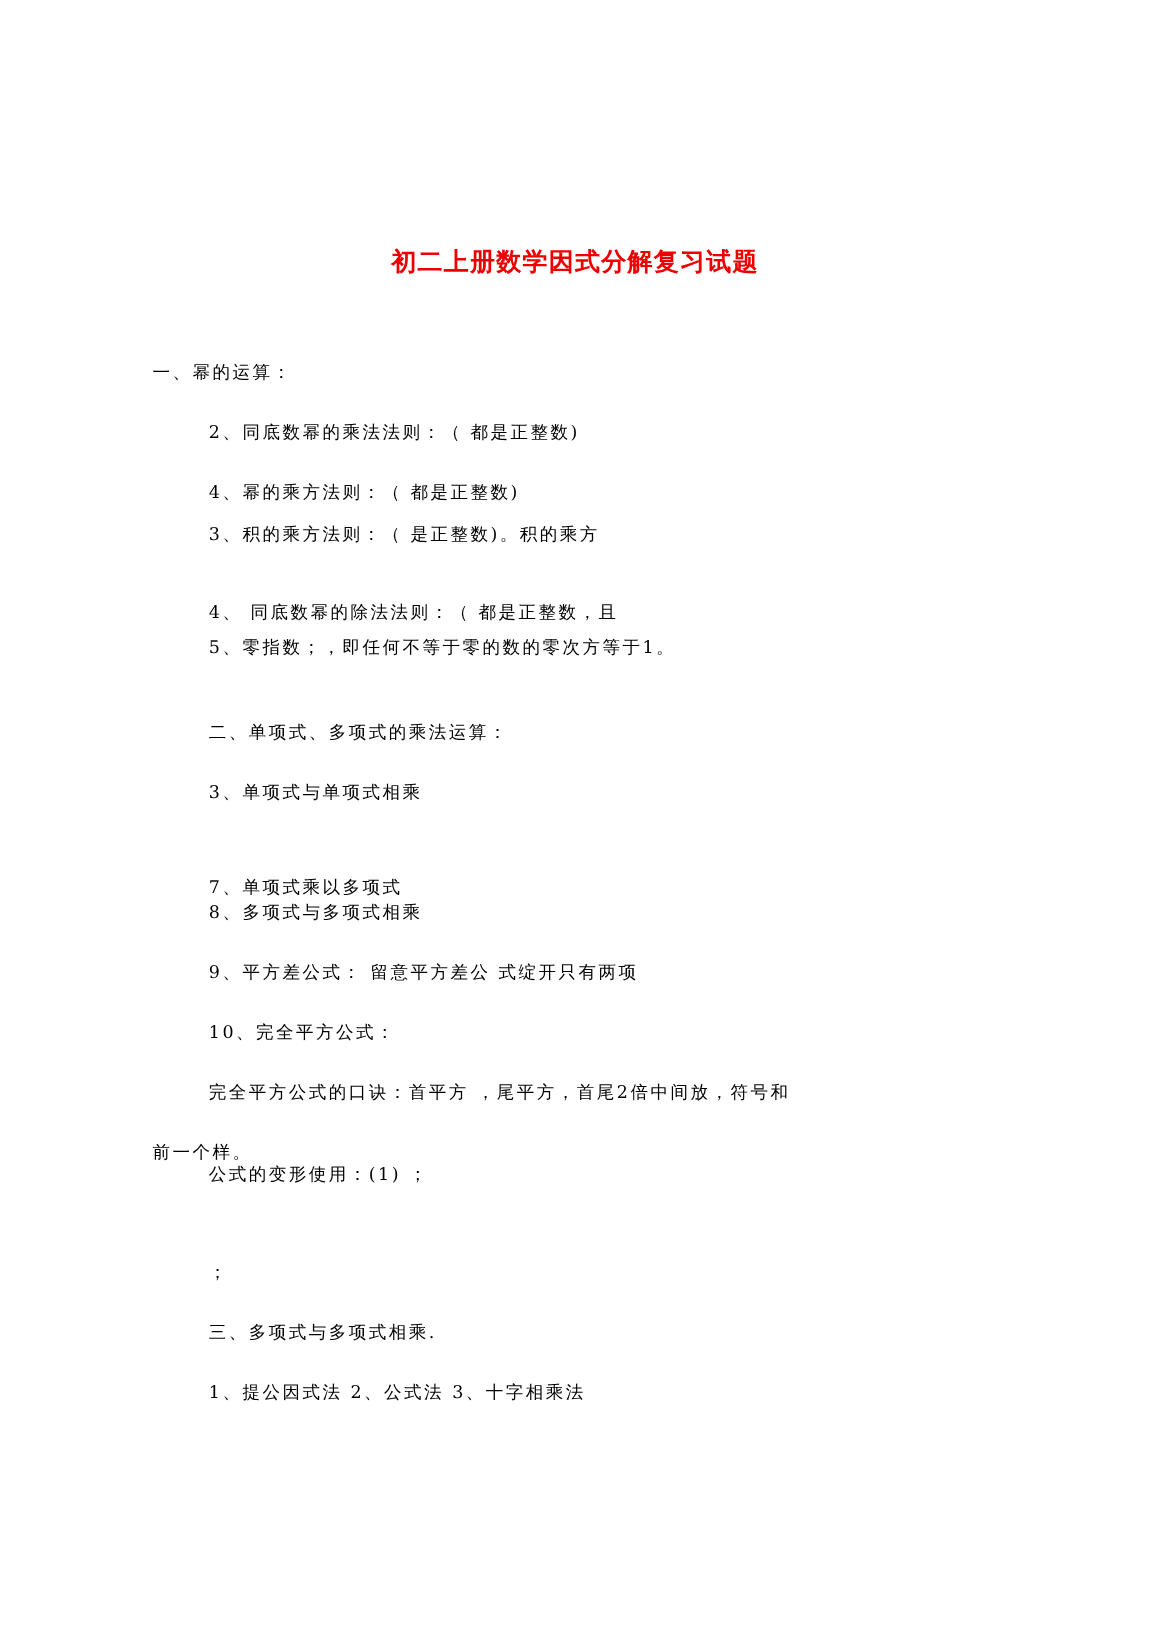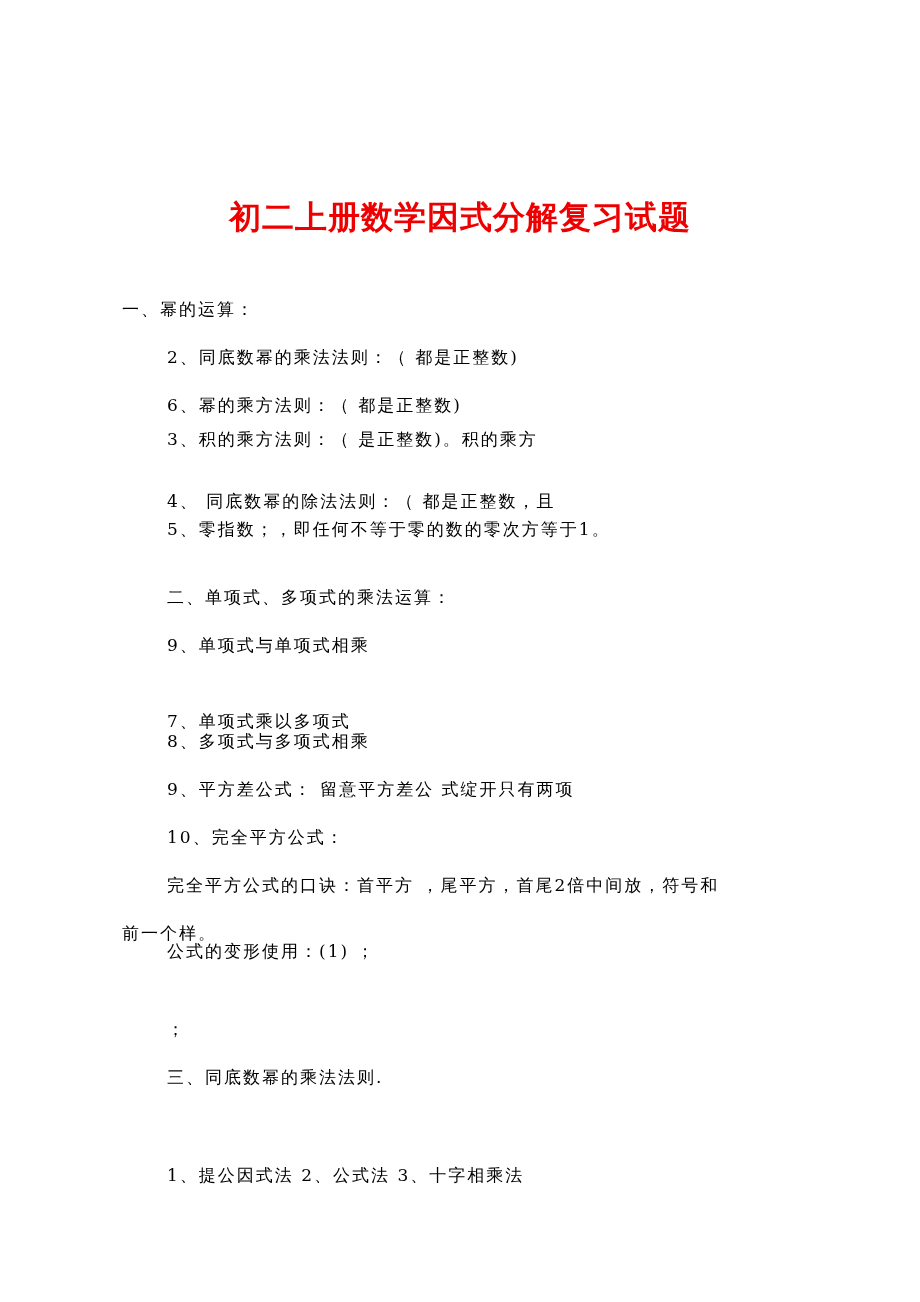--- a/index.html
+++ b/index.html
@@ -1,39 +1,39 @@
 <!DOCTYPE html>
 <html><head>
 <meta charset="utf-8">
 <style>
   html, body { margin:0; padding:0; background:#ffffff; }
   body { width:920px; height:1302px; position:relative; overflow:hidden;
          font-family: "DejaVu Serif", "Liberation Serif", serif; color:#000; }
   .title { position:absolute; left:0; width:920px; top:196px; text-align:center;
            font-family: "DejaVu Sans", "Liberation Sans", sans-serif;
-           font-size:32px; font-weight:bold; color:#ee0000; letter-spacing:1px; }
-  .line { position:absolute; font-size:17px; white-space:pre; letter-spacing:2px; line-height:24px;margin-top:11px; }
+           font-size:20px; font-weight:bold; color:#ee0000; letter-spacing:1px; }
+  .line { position:absolute; font-size:14px; white-space:pre; letter-spacing:2px; line-height:24px; }
   .l0 { left:122px; }
   .l1 { left:167px; }
 </style>
 </head>
 <body>
 
 <div class="title">初二上册数学因式分解复习试题</div>
 
 <div class="line l0" style="top:286px">一、幂的运算：</div>
 <div class="line l1" style="top:334px">2、同底数幂的乘法法则：（ 都是正整数)</div>
-<div class="line l1" style="top:382px">6、幂的乘方法则：（ 都是正整数)</div>
+<div class="line l1" style="top:382px">4、幂的乘方法则：（ 都是正整数)</div>
 <div class="line l1" style="top:416px">3、积的乘方法则：（ 是正整数)。积的乘方</div>
 <div class="line l1" style="top:478px">4、 同底数幂的除法法则：（ 都是正整数，且</div>
 <div class="line l1" style="top:506px">5、零指数；，即任何不等于零的数的零次方等于1。</div>
 <div class="line l1" style="top:574px">二、单项式、多项式的乘法运算：</div>
-<div class="line l1" style="top:622px">9、单项式与单项式相乘</div>
+<div class="line l1" style="top:622px">3、单项式与单项式相乘</div>
 <div class="line l1" style="top:698px">7、单项式乘以多项式</div>
 <div class="line l1" style="top:718px">8、多项式与多项式相乘</div>
 <div class="line l1" style="top:766px">9、平方差公式： 留意平方差公 式绽开只有两项</div>
 <div class="line l1" style="top:814px">10、完全平方公式：</div>
 <div class="line l1" style="top:862px">完全平方公式的口诀：首平方 ，尾平方，首尾2倍中间放，符号和</div>
 <div class="line l0" style="top:910px">前一个样。</div>
 <div class="line l1" style="top:928px">公式的变形使用：(1) ；</div>
 <div class="line l1" style="top:1006px">；</div>
-<div class="line l1" style="top:1054px">三、同底数幂的乘法法则.</div>
-<div class="line l1" style="top:1152px">1、提公因式法 2、公式法 3、十字相乘法</div>
+<div class="line l1" style="top:1054px">三、多项式与多项式相乘.</div>
+<div class="line l1" style="top:1102px">1、提公因式法 2、公式法 3、十字相乘法</div>
 
 </body></html>

